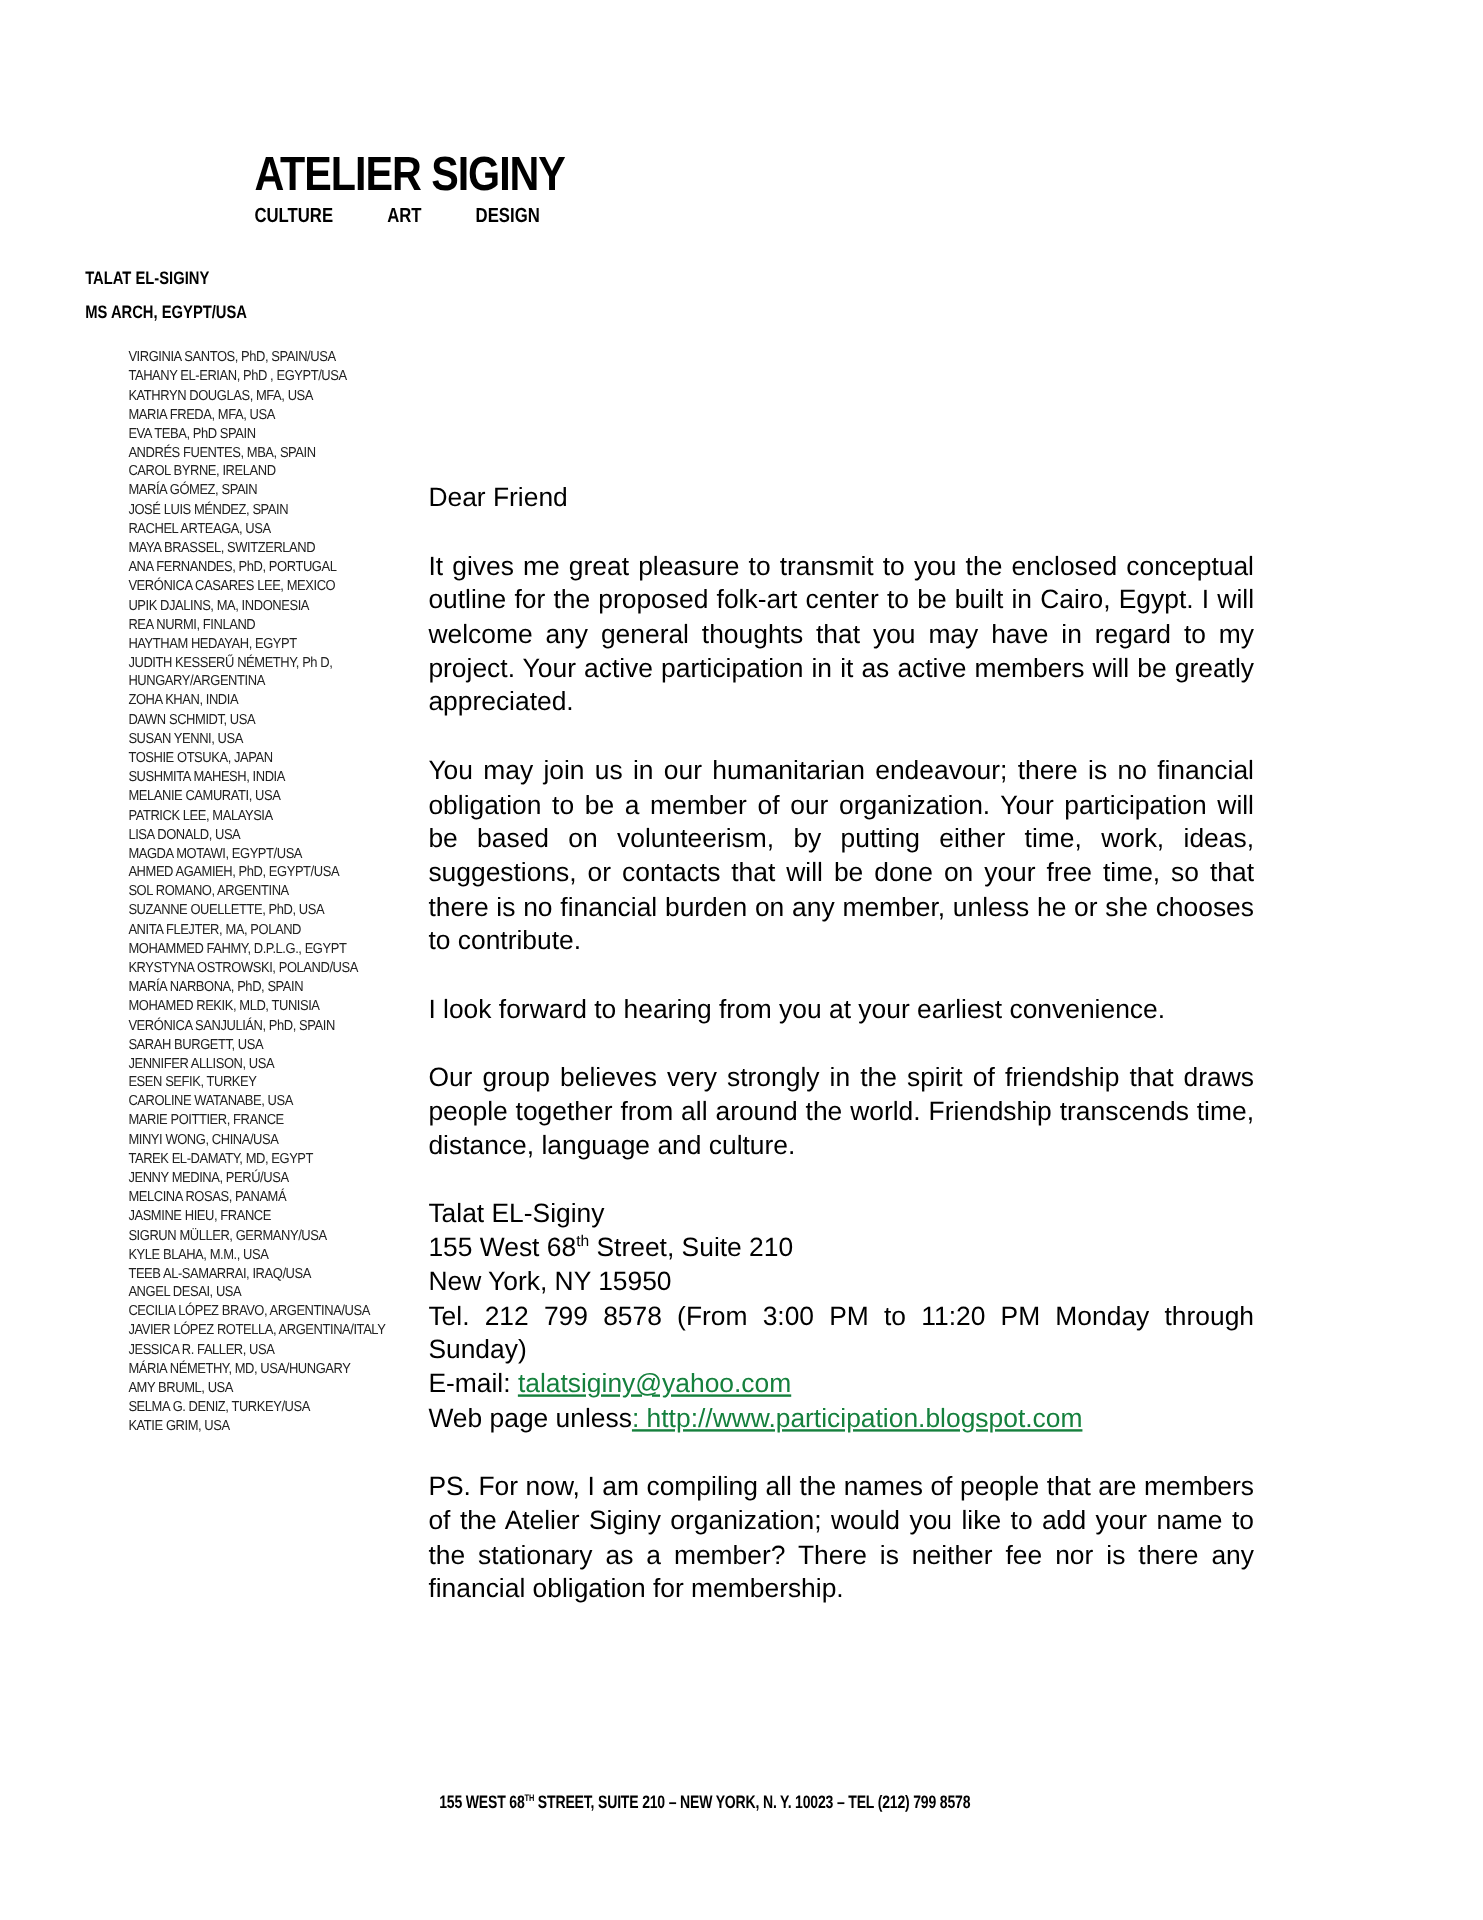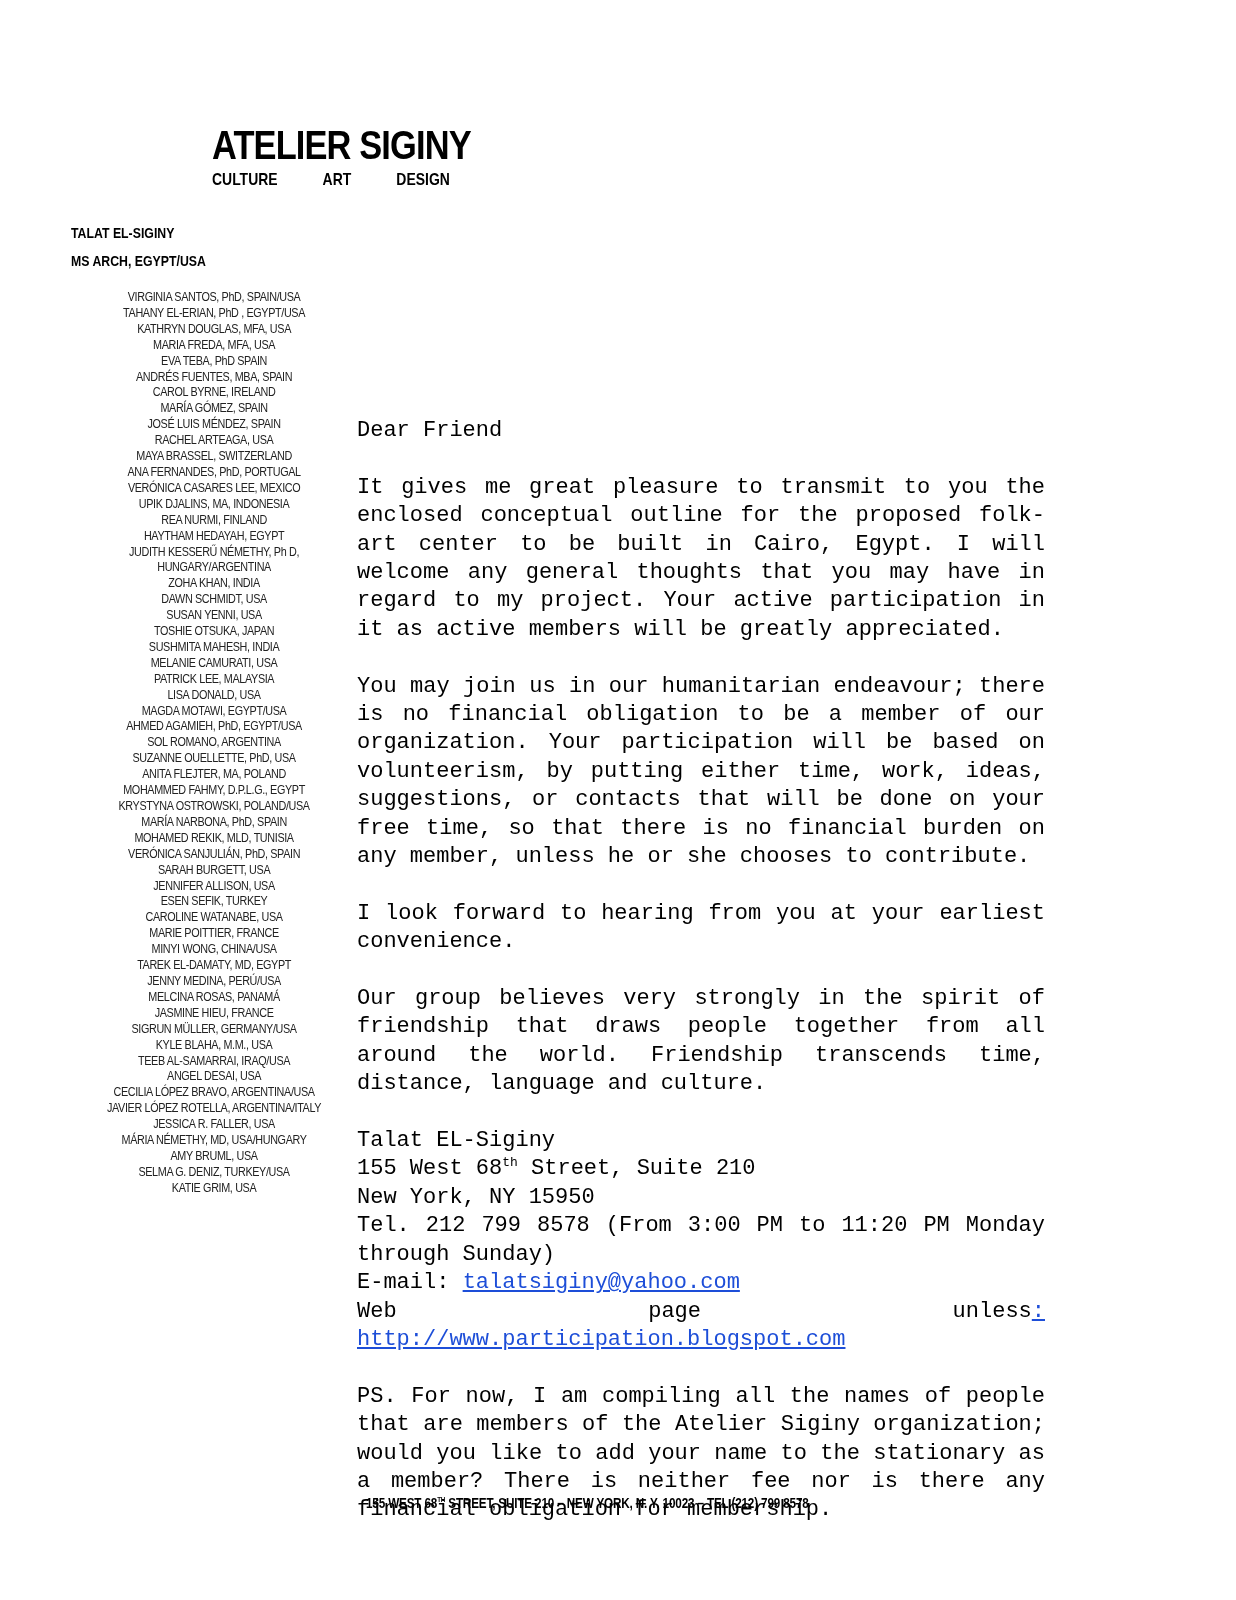--- a/index.html
+++ b/index.html
@@ -18,30 +18,30 @@
     margin-top: 4px; transform: scaleX(0.82); transform-origin: left top;
     width: 290px;
   }
 
   .founder { position: absolute; left: 71px; top: 219px;
     font-family: "Liberation Sans", sans-serif; font-weight: bold; font-size: 15px;
     line-height: 28px; transform: scaleX(0.82); transform-origin: left top; white-space: nowrap; }
 
   .members { position: absolute; left: 107px; top: 290px; margin: 0; padding: 0; list-style: none;
     font-family: "Liberation Sans", sans-serif; font-size: 12px; line-height: 15.9px; color: #222;
-    letter-spacing: -0.4px; white-space: nowrap; text-align: center; }
+    letter-spacing: -0.4px; white-space: nowrap; }
   .members li { margin: 0; padding: 0; transform: scaleX(0.9); transform-origin: left center; }
 
   .letter { position: absolute; left: 357px; top: 401px; width: 688px;
-    font-family: Liberation Mono, monospace; font-size: 22px; line-height: 28.4px; margin-top: 16px; }
+    font-family: Liberation Sans, sans-serif; font-size: 22px; line-height: 28.4px; }
   .letter p { margin: 0 0 28.4px 0; text-align: justify; }
   .letter .salutation { margin-bottom: 28.4px; }
   .sig-line { display: block; text-align: justify; }
   sup { font-size: 13px; line-height: 0; vertical-align: super; }
-  .ulink { text-decoration: underline; color: #1d4ed8; cursor: pointer; }
+  .ulink { text-decoration: underline; color: #15803d; cursor: pointer; }
 
   .footer { position: absolute; left: 366px; top: 1494px;
     font-family: "Liberation Sans", sans-serif; font-weight: bold; font-size: 15px;
     transform: scaleX(0.78); transform-origin: left top; white-space: nowrap; letter-spacing: -0.2px; }
   .footer sup { font-size: 8px; }
 </style>
 </head>
 <body>
 
 <header>

